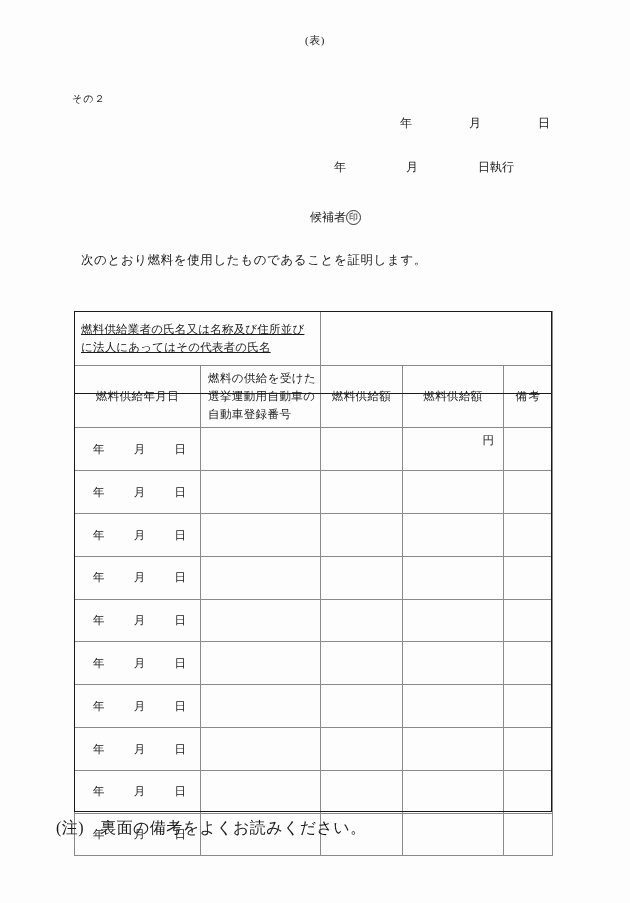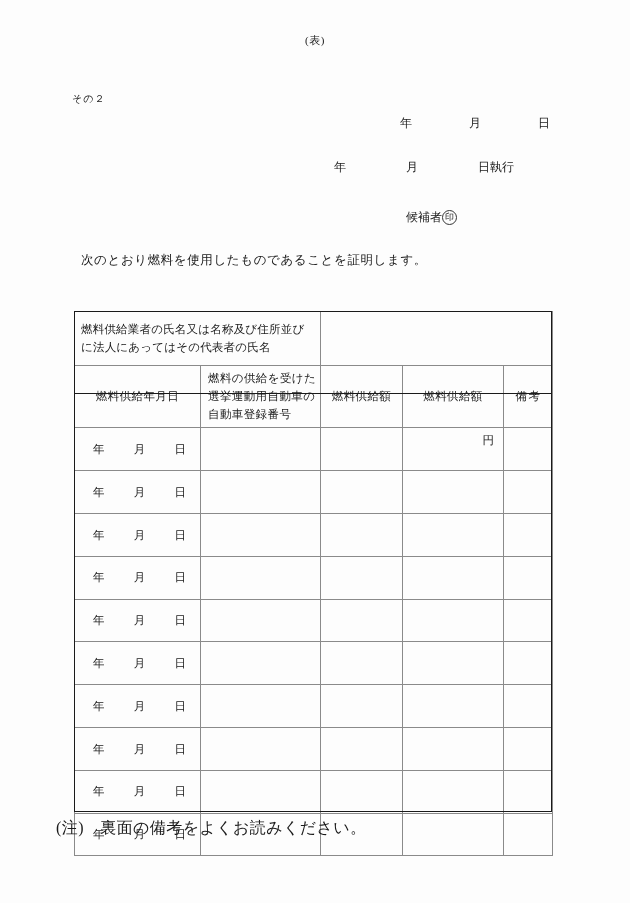--- a/index.html
+++ b/index.html
@@ -82,21 +82,21 @@
     box-sizing: border-box;
   }
 
   .candidate-row {
     position: absolute;
     top: 209px;
     left: 310px;
     width: 243px;
     font-size: 12px;
     display: flex;
-    justify-content: center;
+    justify-content: flex-start;
     align-items: center;
   }
   .seal {
     display: inline-block;
     width: 13px;
     height: 13px;
     line-height: 12px;
     text-align: center;
     font-size: 9px;
     border: 1px solid #333;
@@ -151,20 +151,21 @@
     height: 0;
     border-top: 1.6px solid #1a1a1a;
     pointer-events: none;
   }
 
   td.supplier-label {
     text-align: left;
     padding: 5px 6px 6px 6px;
     line-height: 1.6;
     letter-spacing: 0.2px;
+    text-decoration: underline;
   }
   td.supplier-blank { background: transparent; }
 
   td.colhead {
     padding: 4px 2px;
     letter-spacing: 0.4px;
   }
   td.colhead.multiline { line-height: 1.55; text-align: left; padding-left: 7px; }
 
   td.datecell {

